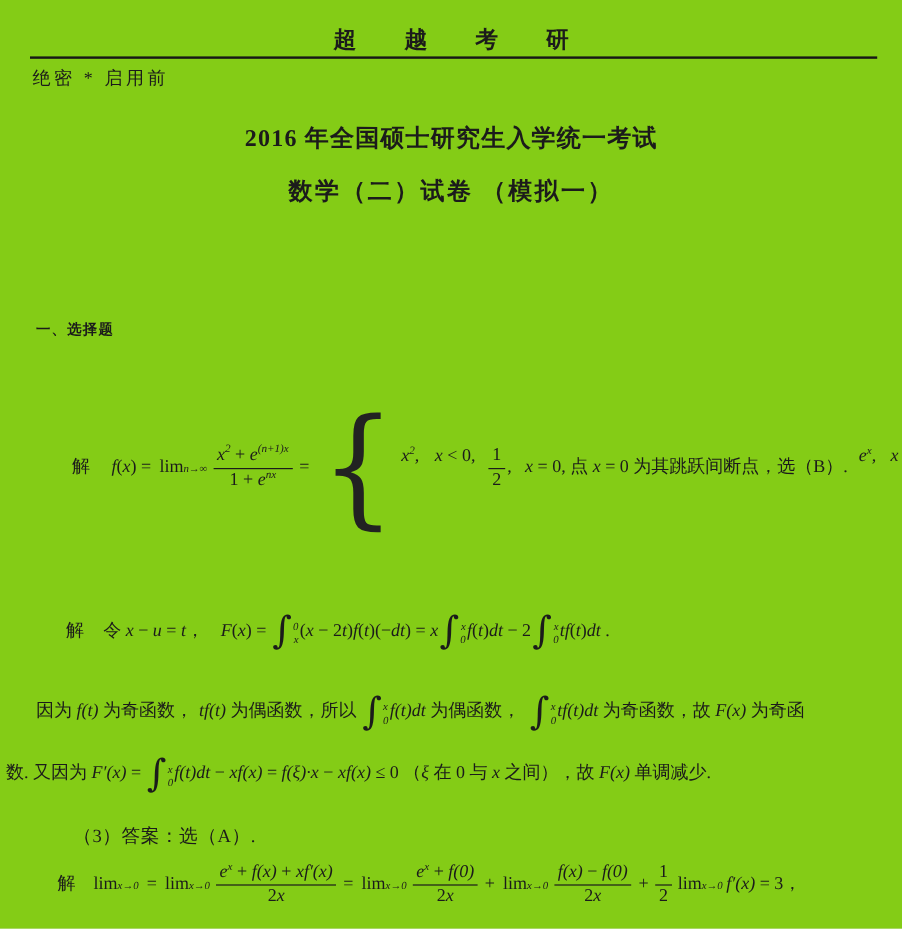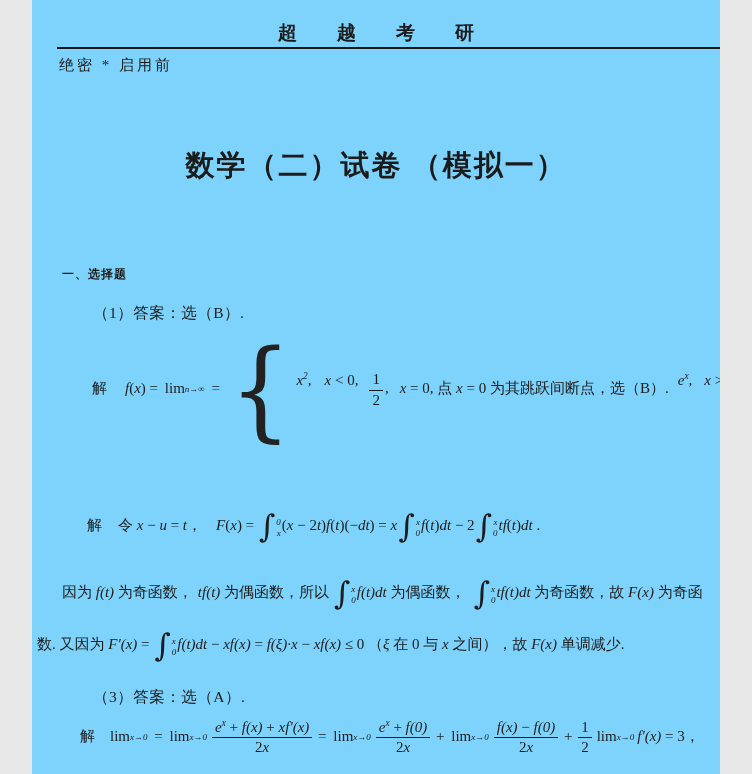--- a/index.html
+++ b/index.html
@@ -1,27 +1,27 @@
 <!DOCTYPE html>
 <html><head>
 <meta charset="utf-8">
 <style>
   html,body{margin:0;padding:0;background:#e8e8e8;}
   .page{
-    position:relative;width:688px;height:774px;background:#7dd3fc;
+    position:relative;width:752px;height:774px;background:#84cc16;
     color:#1b1b1b;font-family:"Liberation Serif","DejaVu Serif",serif;
     overflow:hidden;margin:0 auto;
   }
   .abs{position:absolute;}
   .brand{top:20px;left:0;width:100%;text-align:center;font-size:19px;font-weight:bold;}
   .brand span{letter-spacing:40px;margin-right:-40px;display:inline-block;white-space:nowrap;}
   .rule{top:47px;left:25px;width:706px;height:2px;background:#161616;}
   .classification{top:56px;left:27px;font-size:15px;letter-spacing:3px;}
   .exam-title{top:102px;left:0;width:100%;text-align:center;font-size:20px;font-weight:600;letter-spacing:1px;}
-  .paper-title{top:146px;left:0;width:100%;text-align:center;font-size:29px;font-weight:bold;letter-spacing:2px;}
+  .paper-title{top:146px;left:0;width:100%;text-align:center;font-size:20px;font-weight:bold;letter-spacing:2px;}
   .section-heading{top:266px;left:30px;font-size:12px;font-weight:bold;letter-spacing:1px;}
   .ans{font-size:15.5px;letter-spacing:0.5px;}
   .ans1{top:303px;left:61px;}
   .ans2{top:474px;left:61px;}
   .ans3{top:687px;left:61px;}
 
   .formula{font-size:15px;line-height:1.25;white-space:nowrap;}
   .f1{top:336px;left:60px;}
   .f2{top:512px;left:55px;text-align:right;}
   .p2a{top:579px;left:30px;}
@@ -54,30 +54,33 @@
 <div class="page">
 
   <div class="abs brand">
     <span>超越考研</span>
   </div>
 
   <div class="abs rule"></div>
 
   <div class="abs classification">绝密 * 启用前</div>
 
+  <div class="abs exam-title">2016 年全国硕士研究生入学统一考试</div>
 
   <div class="abs paper-title">数学（二）试卷 （模拟一）</div>
 
   <div class="abs section-heading">一、选择题</div>
 
-  <div class="abs ans ans1">（1）答案：选（B）.</div>
 
   <div class="abs formula f1"><span class="mc">解</span><span class="msp" style="display: inline-block; width: 18px;"></span><span class="mm">f</span><span class="mr">(</span><span class="mm">x</span><span class="mr">) = </span><span class="mlim">
         <span class="lim-top">lim</span>
         <span class="lim-under">n→∞</span>
+      </span><span class="mfrac">
+        <span class="mnum"><span class="mm">x</span><sup class="msup">2</sup><span class="mr"> + </span><span class="mm">e</span><sup class="msup">(n+1)x</sup></span>
+        <span class="mden"><span class="mr">1 + </span><span class="mm">e</span><sup class="msup">nx</sup></span>
       </span><span class="mr"> = </span><span class="mcases">
         <span class="mbrace">{</span>
         <span class="mcol">
           <span class="mrow"><span class="mm">x</span><sup class="msup">2</sup><span class="mr">,</span><span class="msp" style="display: inline-block; width: 13px;"></span><span class="mm">x</span><span class="mr"> &lt; 0,</span></span>
           <span class="mrow"><span class="mfrac">
               <span class="mnum"><span class="mr">1</span></span>
               <span class="mden"><span class="mr">2</span></span>
             </span><span class="mr">,</span><span class="msp" style="display: inline-block; width: 11px;"></span><span class="mm">x</span><span class="mr"> = 0, </span><span class="mc">点 </span><span class="mm">x</span><span class="mr"> = 0 </span><span class="mc">为其跳跃间断点，选（B）.</span></span>
           <span class="mrow"><span class="mm">e</span><sup class="msup">x</sup><span class="mr">,</span><span class="msp" style="display: inline-block; width: 12px;"></span><span class="mm">x</span><span class="mr"> &gt; 0,</span></span>
         </span>

